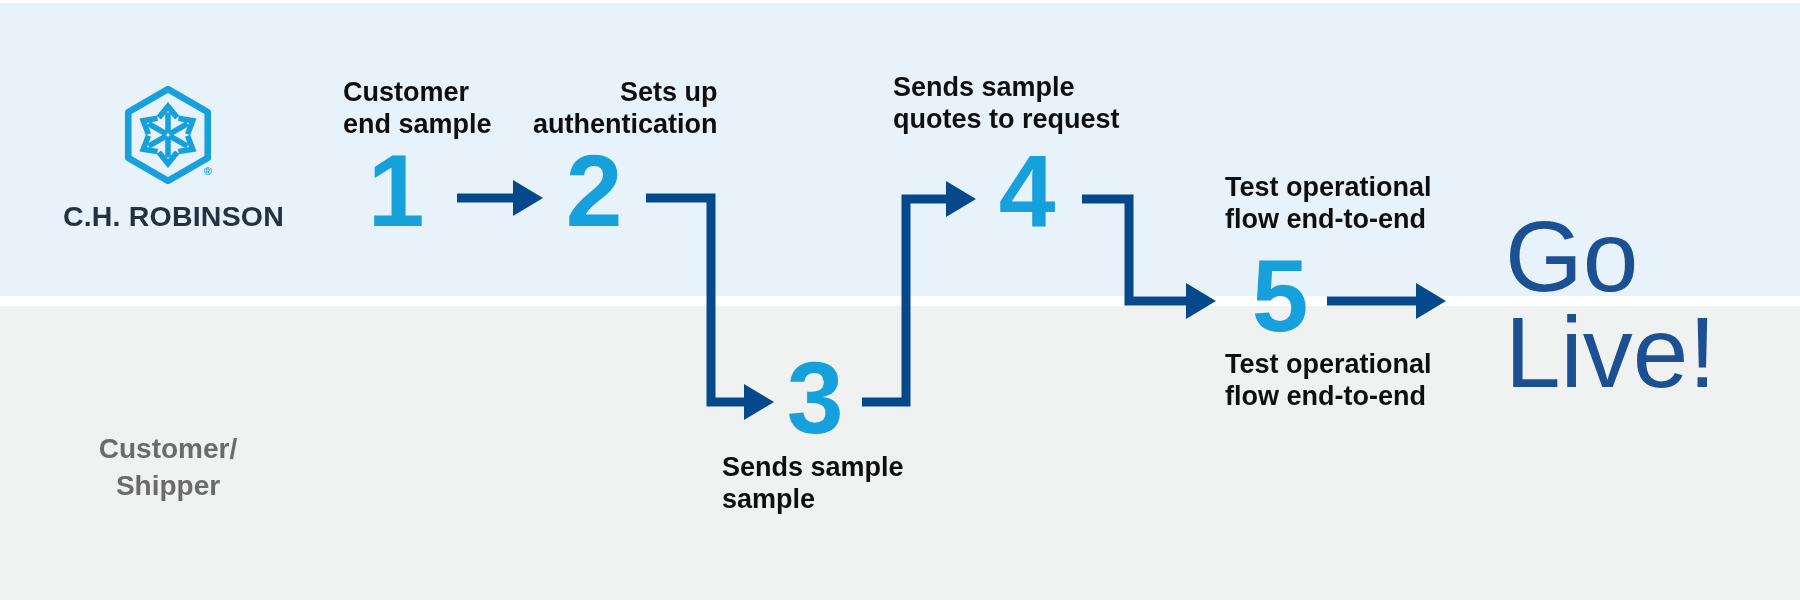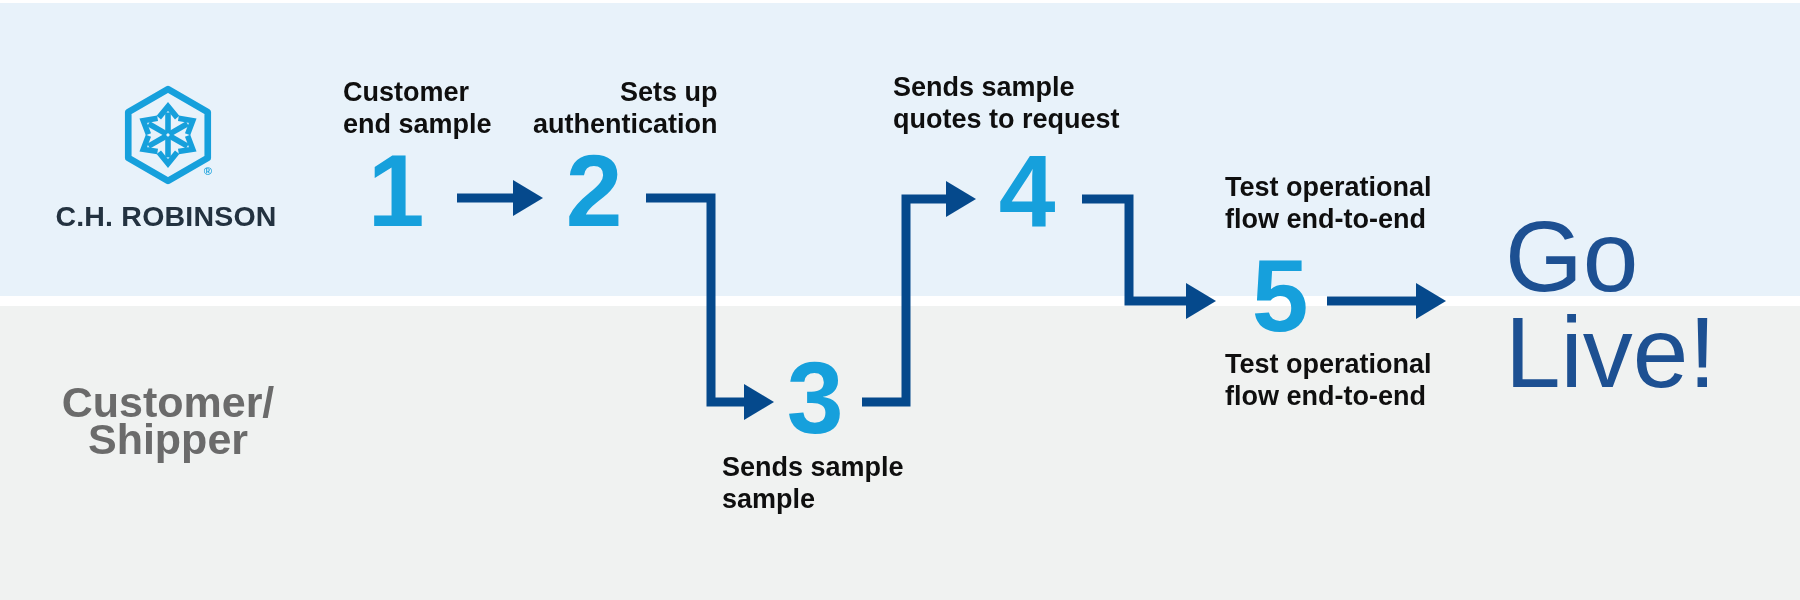--- a/index.html
+++ b/index.html
@@ -15,29 +15,29 @@
 
   .abs { position:absolute; }
 
   
   .logo-svg { position:absolute; left:122px; top:85px; width:92px; height:106px; }
   .hex { fill:none; stroke:var(--logo-blue,#16a0dc); stroke-width:6.5; stroke-linejoin:round; }
   .spoke line     { stroke:var(--logo-blue,#16a0dc); stroke-width:5.5; }
   .spoke polyline { fill:none; stroke:var(--logo-blue,#16a0dc); stroke-width:5.5; stroke-linejoin:miter; }
   .reg-mark { font-size:11px; font-weight:bold; fill:var(--logo-blue,#16a0dc); }
   .brand-wordmark {
-    left:48px; top:200px; width:236px; text-align:center;
+    left:48px; top:200px; width:236px; text-align:right;
     font-size:28.5px; font-weight:bold; letter-spacing:0.2px;
     color:var(--brand-text,#233240);
   }
 
   
   .lane-label {
-    left:40px; top:384px; width:256px; text-align:center;
-    font-size:43px; line-height:37px; font-weight:bold;
+    left:40px; top:430px; width:256px; text-align:center;
+    font-size:28px; line-height:37px; font-weight:bold;
     color:var(--lane-label-text,#6b6b6b);
   }
 
   
   .step-label {
     font-size:27px; line-height:32px; font-weight:bold;
     color:var(--label-text,#0f0f0f); white-space:nowrap;
   }
   .lbl-1  { left:343px;  top:76px;  }
   .lbl-2  { left:533px;  top:76px;text-align:right;  }

